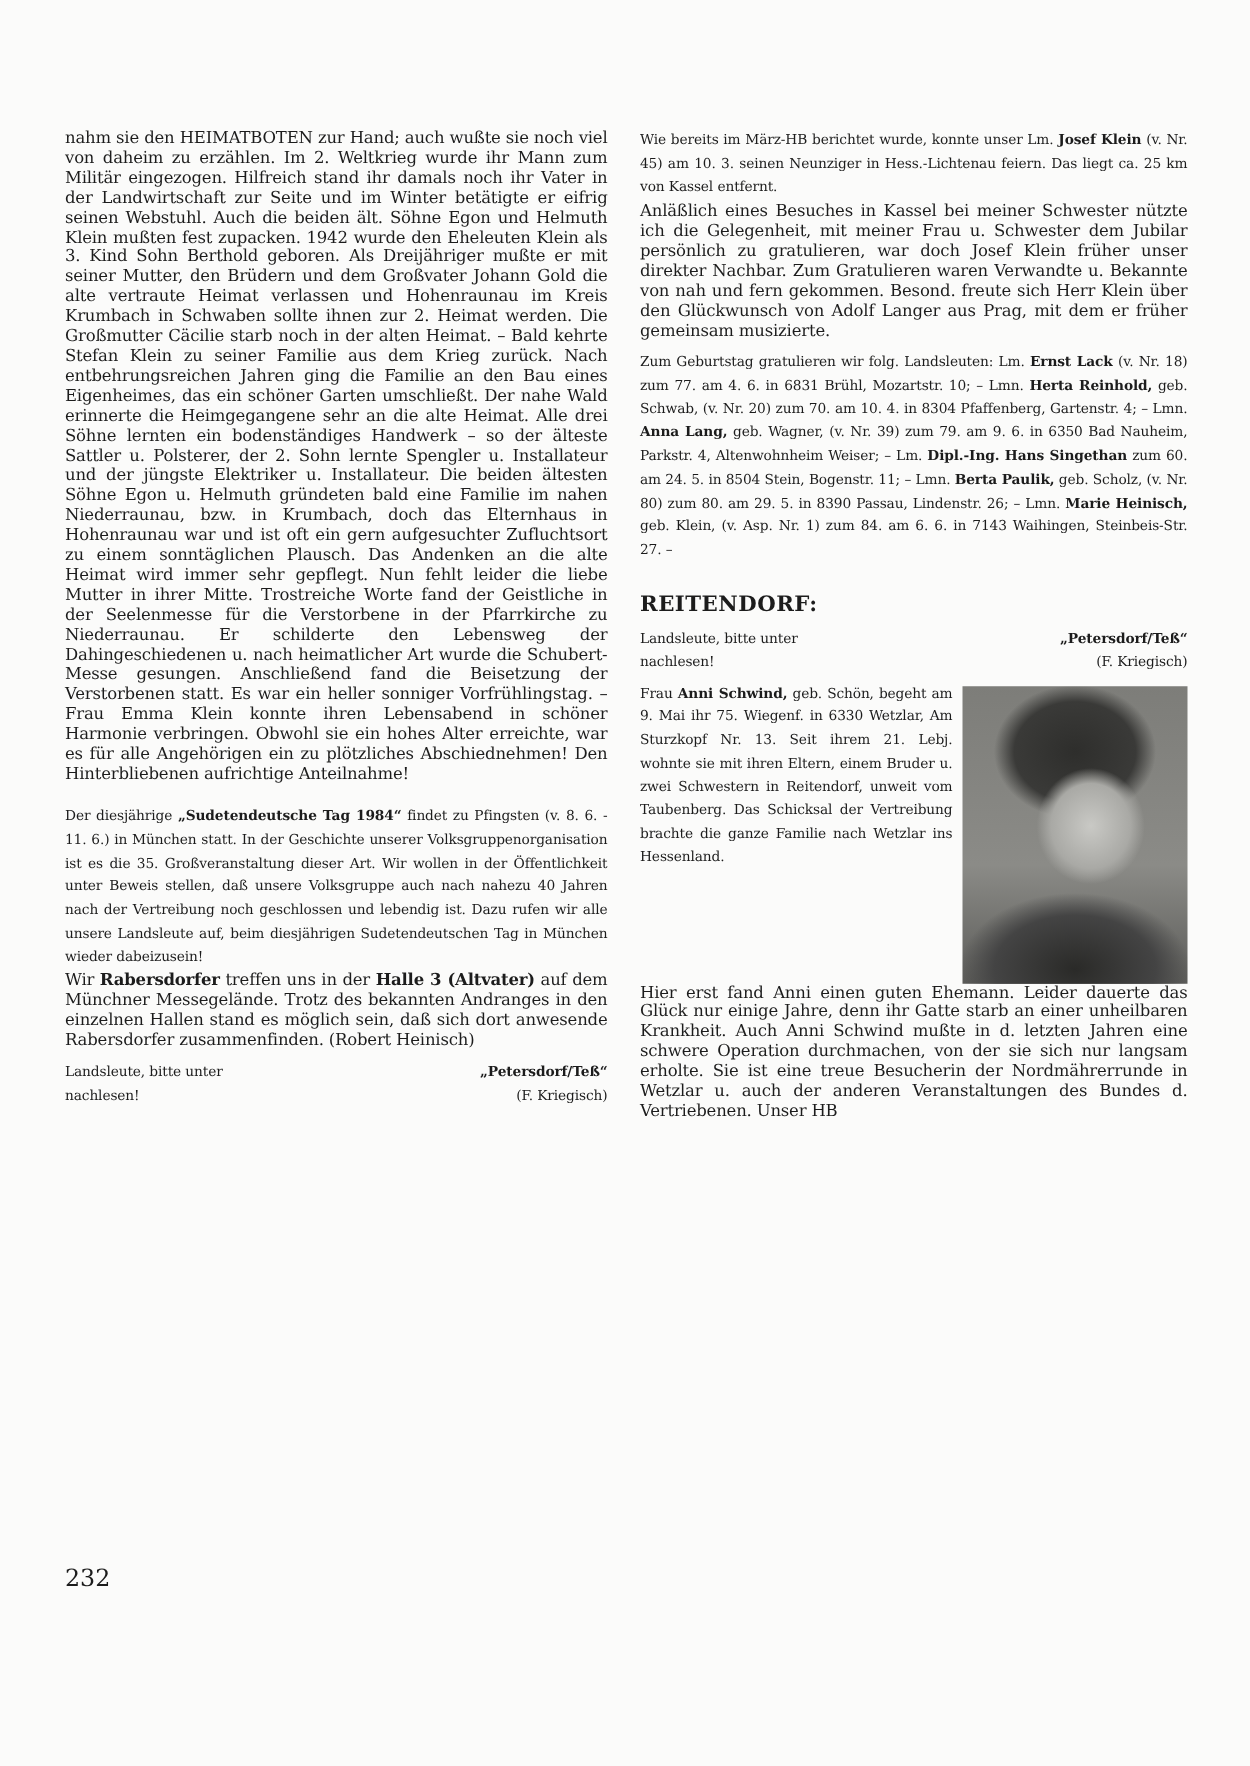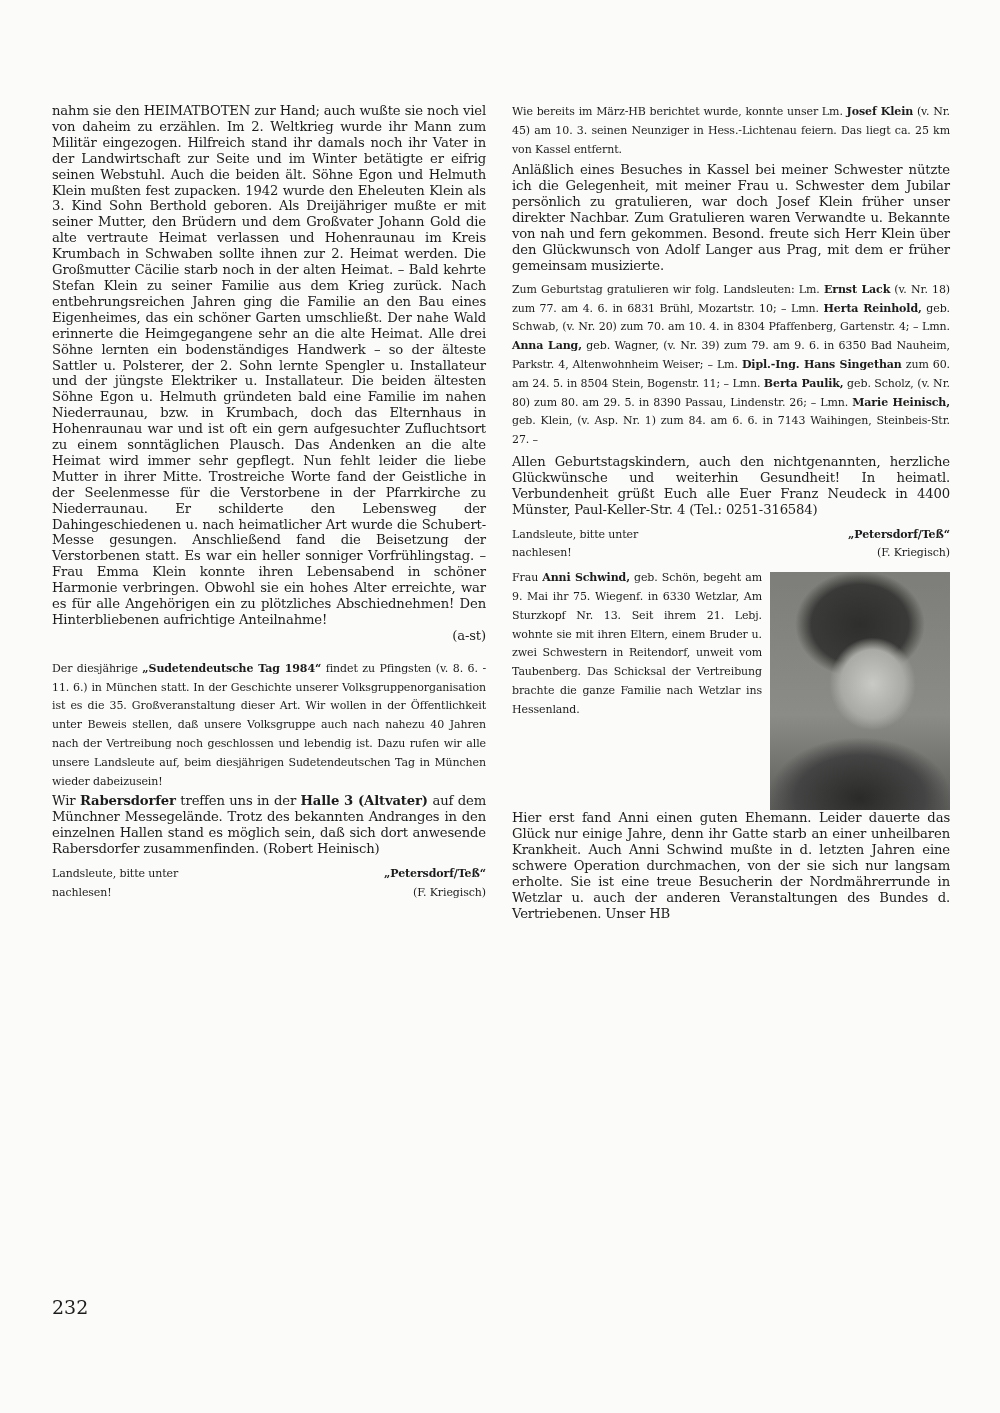--- a/index.html
+++ b/index.html
@@ -11,37 +11,36 @@
   .col { position: absolute; top: 103px; }
   .left { left: 52px; width: 434px; }
   .right { left: 512px; width: 438px; }
   p { margin: 0; text-align: justify; }
   .small { font-size: 13.2px; line-height: 15.9px; letter-spacing: -0.15px; }
   .large { font-size: 11px; line-height: 18.8px; letter-spacing: -0.1px; }
   b { font-weight: bold; }
   .sig { text-align: right; display: block; }
   .heading { font-weight: bold; font-size: 17px; letter-spacing: 0.4px; margin: 0; }
   .two-line { display: flex; justify-content: space-between; gap: 48px; }
-  .pagenum { position: absolute; left: 52px; top: 1296px; font-size: 19px; }
+  .pagenum { position: absolute; left: 52px; top: 1252px; font-size: 19px; }
   .photo {
     float: right; width: 180px; height: 238px; margin: 3px 0 0 8px;
     background:
       radial-gradient(ellipse 32% 26% at 57% 47%, #c9c9c5 0%, #a9a9a5 55%, transparent 75%),
       radial-gradient(ellipse 45% 28% at 50% 22%, #2e2e2c 0%, #3a3a38 60%, transparent 80%),
       radial-gradient(ellipse 60% 30% at 50% 95%, #2a2a28 0%, #444 60%, transparent 85%),
       linear-gradient(180deg, #7d7d79 0%, #8b8b87 60%, #5c5c59 100%);
   }
 </style>
 </head>
 <body>
 
 <div class="col left">
   <p class="small">
     <span>nahm sie den HEIMATBOTEN zur Hand; auch wußte sie noch viel von daheim zu erzählen. Im 2. Weltkrieg wurde ihr Mann zum Militär eingezogen. Hilfreich stand ihr damals noch ihr Vater in der Landwirtschaft zur Seite und im Winter betätigte er eifrig seinen Webstuhl. Auch die beiden ält. Söhne Egon und Helmuth Klein mußten fest zupacken. 1942 wurde den Eheleuten Klein als 3. Kind Sohn Berthold geboren. Als Dreijähriger mußte er mit seiner Mutter, den Brüdern und dem Großvater Johann Gold die alte vertraute Heimat verlassen und Hohenraunau im Kreis Krumbach in Schwaben sollte ihnen zur 2. Heimat werden. Die Großmutter Cäcilie starb noch in der alten Heimat. – Bald kehrte Stefan Klein zu seiner Familie aus dem Krieg zurück. Nach entbehrungsreichen Jahren ging die Familie an den Bau eines Eigenheimes, das ein schöner Garten umschließt. Der nahe Wald erinnerte die Heimgegangene sehr an die alte Heimat. Alle drei Söhne lernten ein bodenständiges Handwerk – so der älteste Sattler u. Polsterer, der 2. Sohn lernte Spengler u. Installateur und der jüngste Elektriker u. Installateur. Die beiden ältesten Söhne Egon u. Helmuth gründeten bald eine Familie im nahen Niederraunau, bzw. in Krumbach, doch das Elternhaus in Hohenraunau war und ist oft ein gern aufgesuchter Zufluchtsort zu einem sonntäglichen Plausch. Das Andenken an die alte Heimat wird immer sehr gepflegt. Nun fehlt leider die liebe Mutter in ihrer Mitte. Trostreiche Worte fand der Geistliche in der Seelenmesse für die Verstorbene in der Pfarrkirche zu Niederraunau. Er schilderte den Lebensweg der Dahingeschiedenen u. nach heimatlicher Art wurde die Schubert-Messe gesungen. Anschließend fand die Beisetzung der Verstorbenen statt. Es war ein heller sonniger Vorfrühlingstag. – Frau Emma Klein konnte ihren Lebensabend in schöner Harmonie verbringen. Obwohl sie ein hohes Alter erreichte, war es für alle Angehörigen ein zu plötzliches Abschiednehmen! Den Hinterbliebenen aufrichtige Anteilnahme!</span>
-    <span class="sig">(a-st)</span>
   </p>
 
   <p class="large" style="margin-top:16px"><span>Der diesjährige </span><b>„Sudetendeutsche Tag 1984“</b><span> findet zu Pfingsten (v. 8. 6. - 11. 6.) in München statt. In der Geschichte unserer Volksgruppenorganisation ist es die 35. Großveranstaltung dieser Art. Wir wollen in der Öffentlichkeit unter Beweis stellen, daß unsere Volksgruppe auch nach nahezu 40 Jahren nach der Vertreibung noch geschlossen und lebendig ist. Dazu rufen wir alle unsere Landsleute auf, beim diesjährigen Sudetendeutschen Tag in München wieder dabeizusein!</span></p>
 
   <p class="small" style="margin-top:2px"><span>Wir </span><b>Rabersdorfer</b><span> treffen uns in der </span><b>Halle 3 (Altvater)</b><span> auf dem Münchner Messegelände. Trotz des bekannten Andranges in den einzelnen Hallen stand es möglich sein, daß sich dort anwesende Rabersdorfer zusammenfinden. (Robert Heinisch)</span></p>
 
 
   <div class="large" style="margin-top:8px">
     <div class="two-line">
         <span>Landsleute, bitte unter </span>
@@ -56,22 +55,22 @@
 
 <div class="col right">
   <p class="large"><span>Wie bereits im März-HB berichtet wurde, konnte unser Lm. </span><b>Josef Klein</b><span> (v. Nr. 45) am 10. 3. seinen Neunziger in Hess.-Lichtenau feiern. Das liegt ca. 25 km von Kassel entfernt.</span></p>
 
   <p class="small" style="margin-top:3px">
     <span>Anläßlich eines Besuches in Kassel bei meiner Schwester nützte ich die Gelegenheit, mit meiner Frau u. Schwester dem Jubilar persönlich zu gratulieren, war doch Josef Klein früher unser direkter Nachbar. Zum Gratulieren waren Verwandte u. Bekannte von nah und fern gekommen. Besond. freute sich Herr Klein über den Glückwunsch von Adolf Langer aus Prag, mit dem er früher gemeinsam musizierte.</span>
   </p>
 
   <p class="large" style="margin-top:7px" id="bday"><span>Zum Geburtstag gratulieren wir folg. Landsleuten: Lm. </span><b>Ernst Lack</b><span> (v. Nr. 18) zum 77. am 4. 6. in 6831 Brühl, Mozartstr. 10; – Lmn. </span><b>Herta Reinhold,</b><span> geb. Schwab, (v. Nr. 20) zum 70. am 10. 4. in 8304 Pfaffenberg, Gartenstr. 4; – Lmn. </span><b>Anna Lang,</b><span> geb. Wagner, (v. Nr. 39) zum 79. am 9. 6. in 6350 Bad Nauheim, Parkstr. 4, Altenwohnheim Weiser; – Lm. </span><b>Dipl.-Ing. Hans Singethan</b><span> zum 60. am 24. 5. in 8504 Stein, Bogenstr. 11; – Lmn. </span><b>Berta Paulik,</b><span> geb. Scholz, (v. Nr. 80) zum 80. am 29. 5. in 8390 Passau, Lindenstr. 26; – Lmn. </span><b>Marie Heinisch,</b><span> geb. Klein, (v. Asp. Nr. 1) zum 84. am 6. 6. in 7143 Waihingen, Steinbeis-Str. 27. –</span></p>
 
-  <p class="small" style="margin-top:4px">Allen Geburtstagskindern, auch den nichtgenannten, herzliche Glückwünsche und weiterhin Gesundheit! In heimatl. Verbundenheit grüßt Euch alle Euer Franz Neudeck in 4400 Münster, Paul-Keller-Str. 4 (Tel.: 0251-316584)</p>
 
+  <h3 class="heading" style="margin-top:24px">REITENDORF:</h3>
 
   <div class="large" style="margin-top:8px">
     <div class="two-line">
         <span>Landsleute, bitte unter </span>
         <b>„Petersdorf/Teß“</b>
       </div>
     <div class="two-line">
         <span>nachlesen!</span>
         <span>(F. Kriegisch)</span>
       </div>

